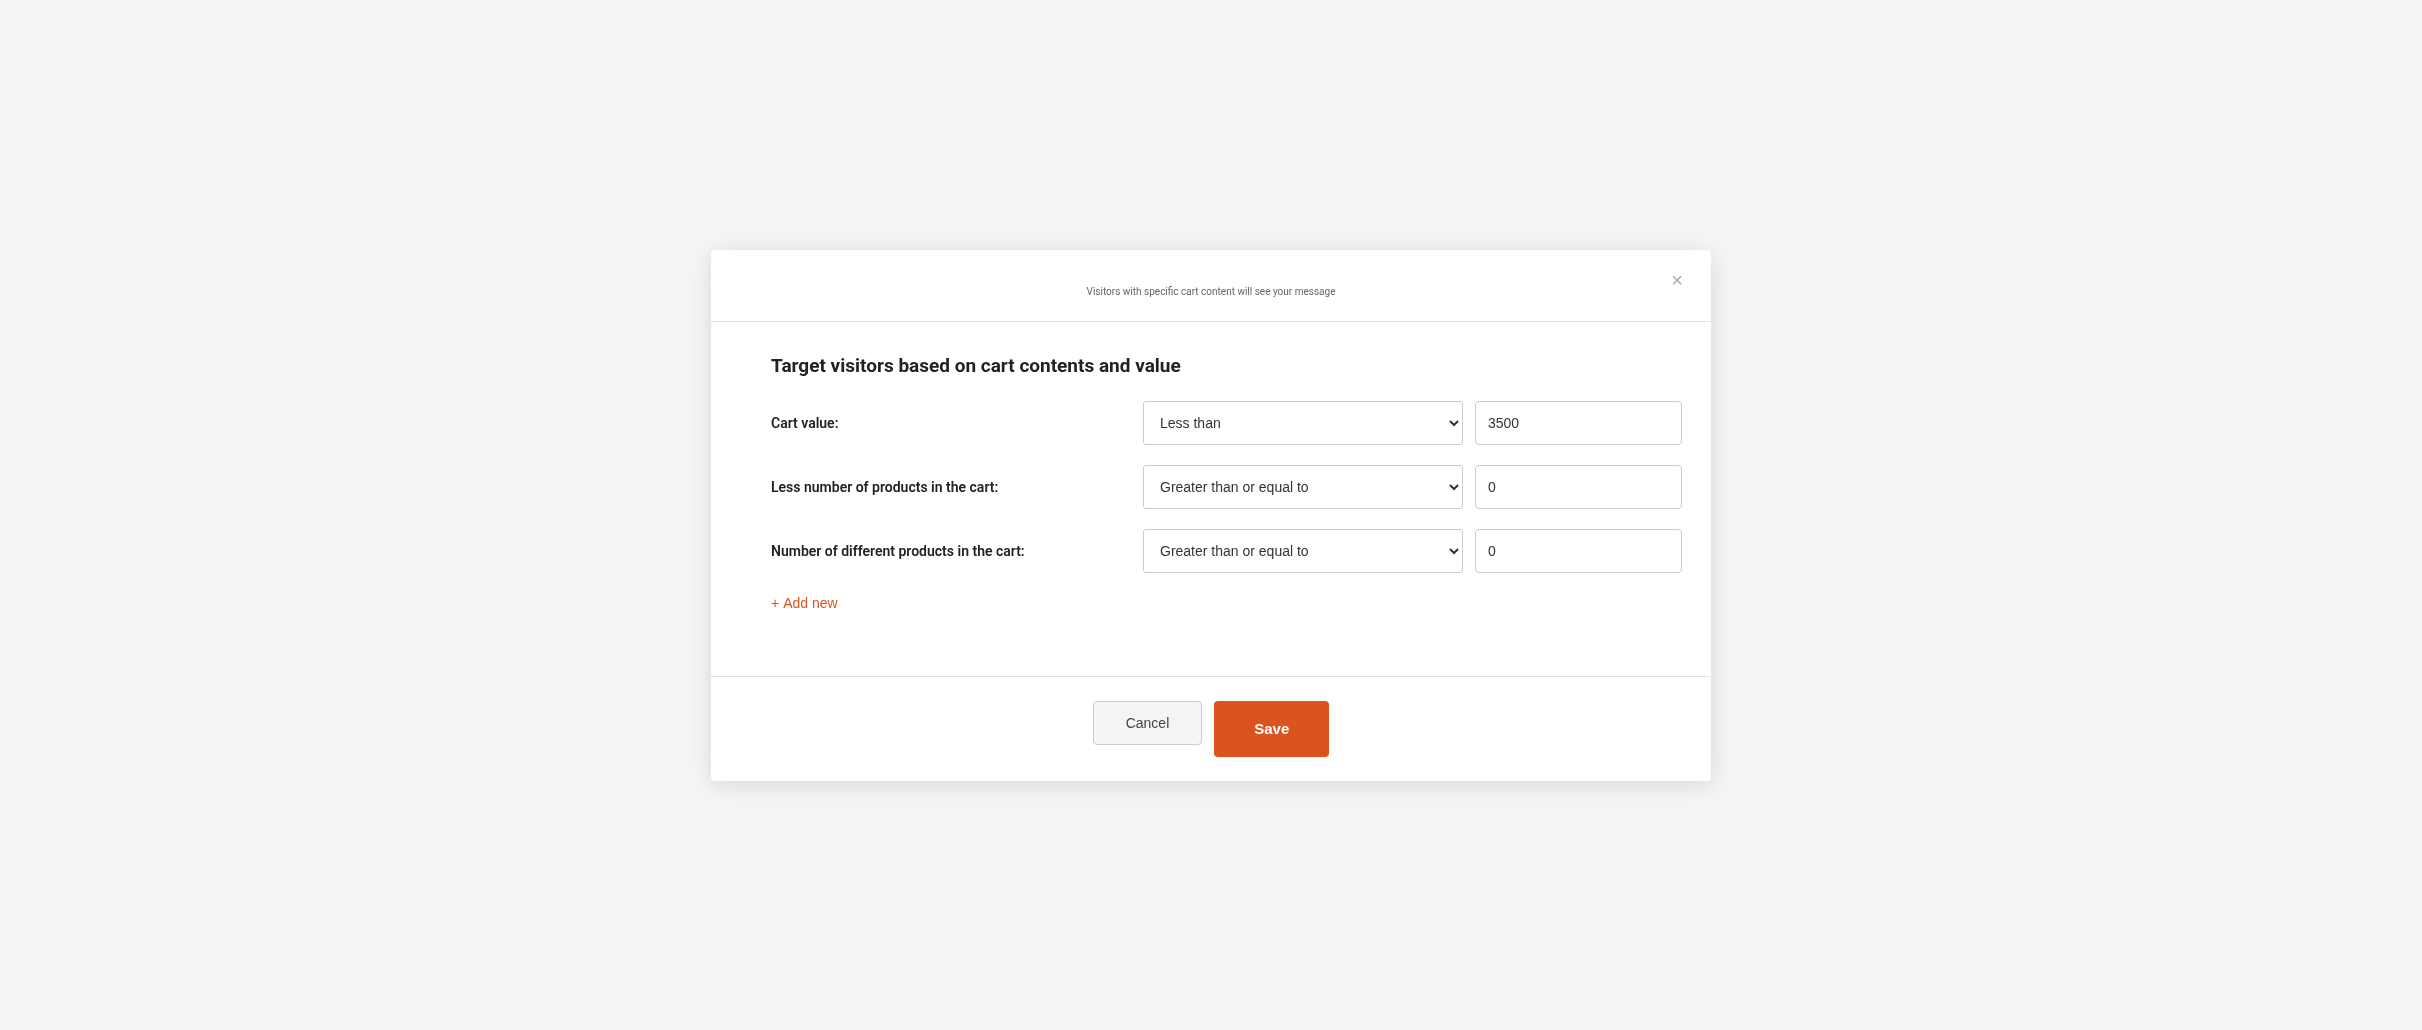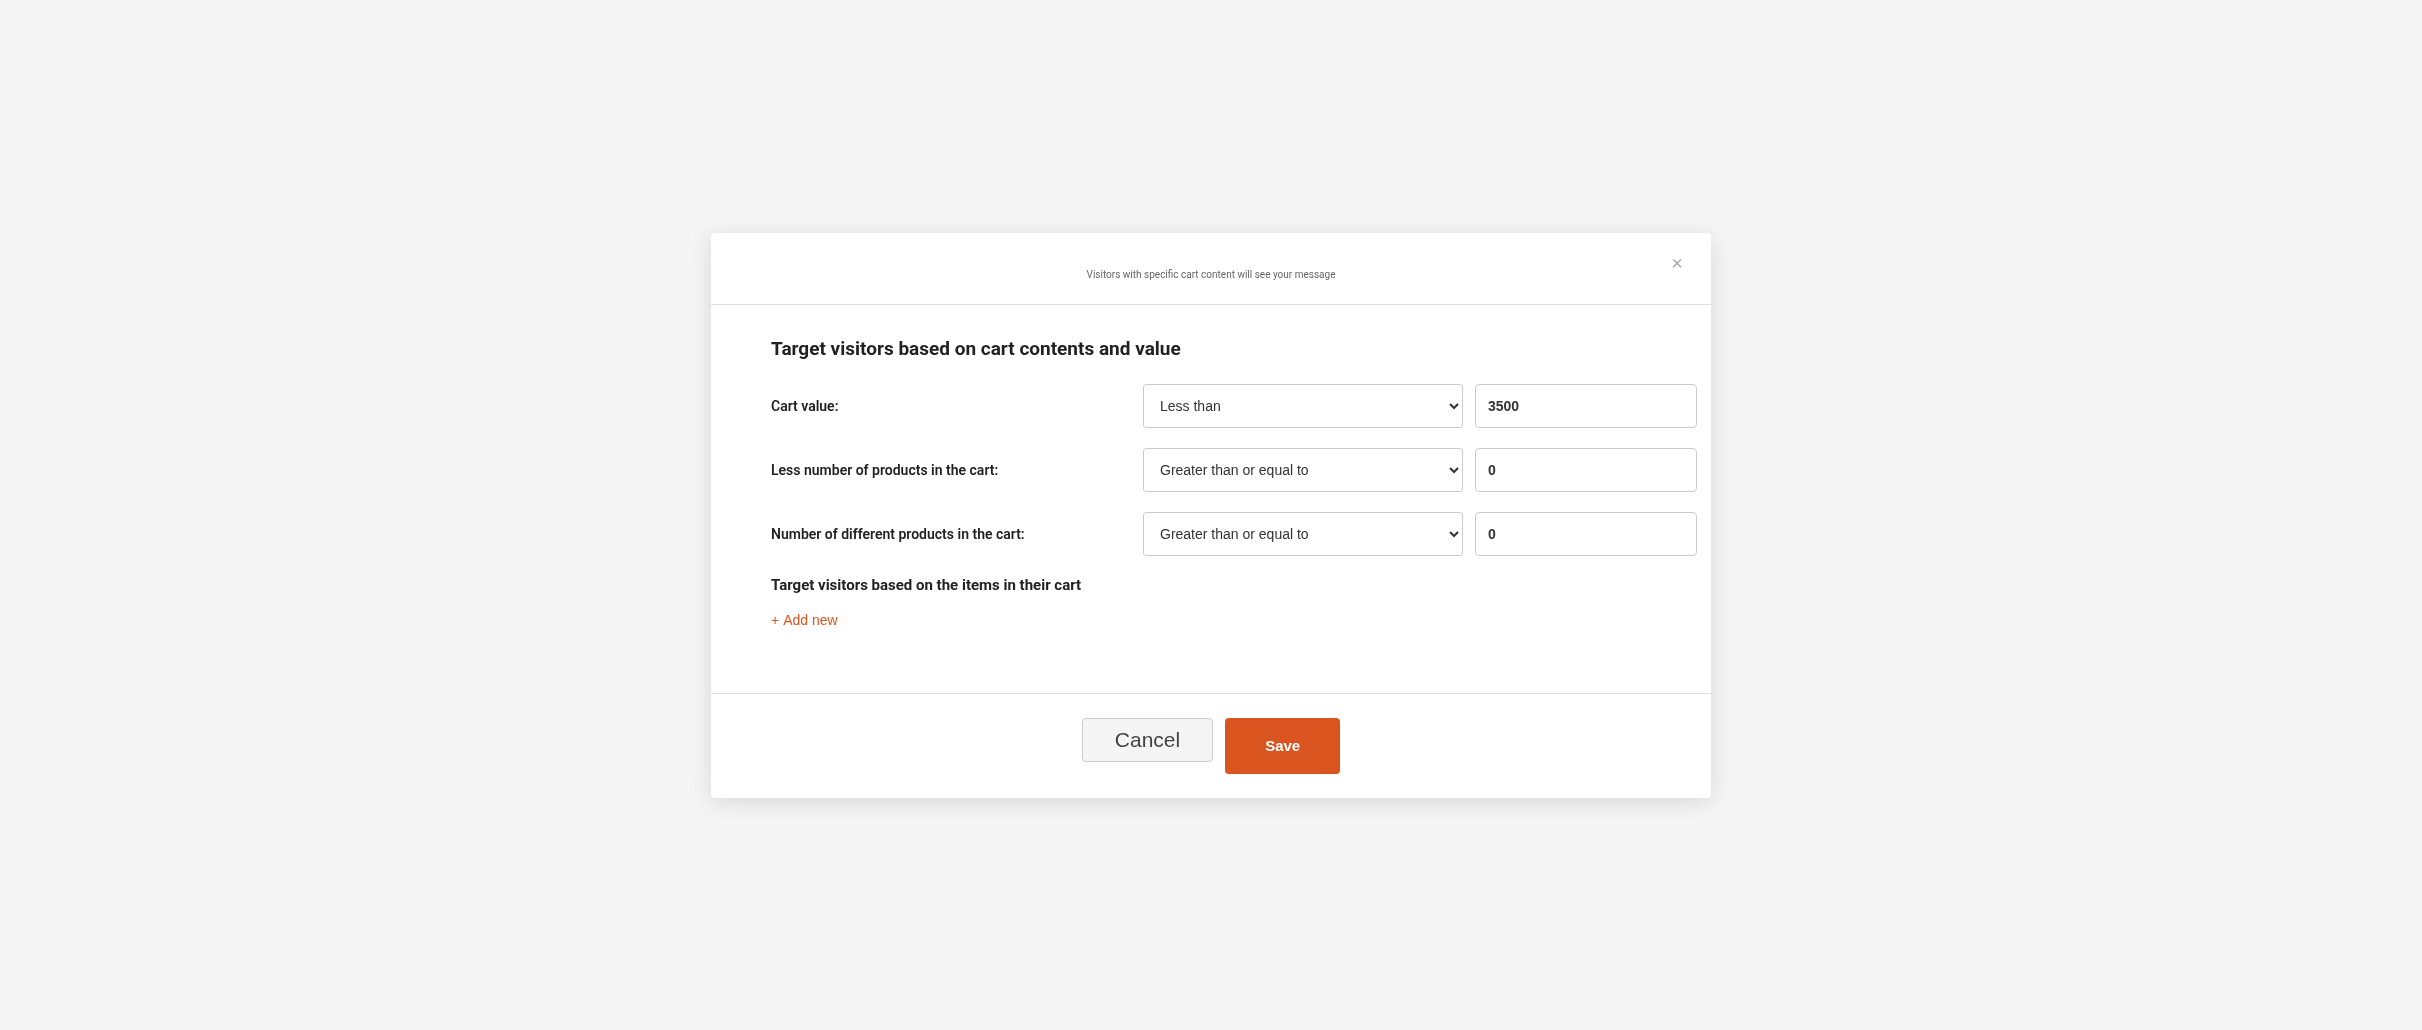--- a/index.html
+++ b/index.html
@@ -111,21 +111,20 @@
 
     .form-input {
       flex: 1;
       height: 44px;
       border: 1px solid #ccc;
       border-radius: 4px;
       padding: 0 12px;
       font-size: 14px;
       color: #333;
       background: #fff;
-      font-weight: bold;
     }
 
     .section-title-2 {
       font-size: 15px;
       font-weight: 700;
       color: #222;
       margin-top: 12px;
       margin-bottom: 16px;
     }
 
@@ -156,21 +155,21 @@
       padding: 24px 40px;
     }
 
     .btn-cancel {
       height: 44px;
       padding: 0 32px;
       border: 1px solid #ccc;
       border-radius: 4px;
       background: #f5f5f5;
       color: #444;
-      font-size: 21px;
+      font-size: 14px;
       font-weight: 500;
       cursor: pointer;
     }
 
     .btn-save {
       height: 56px;
       padding: 0 40px;
       border: none;
       border-radius: 4px;
       background: #d9541e;
@@ -237,21 +236,20 @@
           <option value="less_than_or_equal">Less than or equal to</option>
           <option value="greater_than">Greater than</option>
           <option value="greater_than_or_equal" selected="">Greater than or equal to</option>
           <option value="equal_to">Equal to</option>
         </select>
         <input type="text" class="form-input" value="0" style="">
       </div>
     </div>
 
     
-    <div class="section-title-2">Target visitors based on the items in their cart</div>
 
     
     <button class="add-new-link">
       <span>+</span>
       <span>Add new</span>
     </button>
 
   </div>
 
   <div class="modal-footer-divider"></div>

